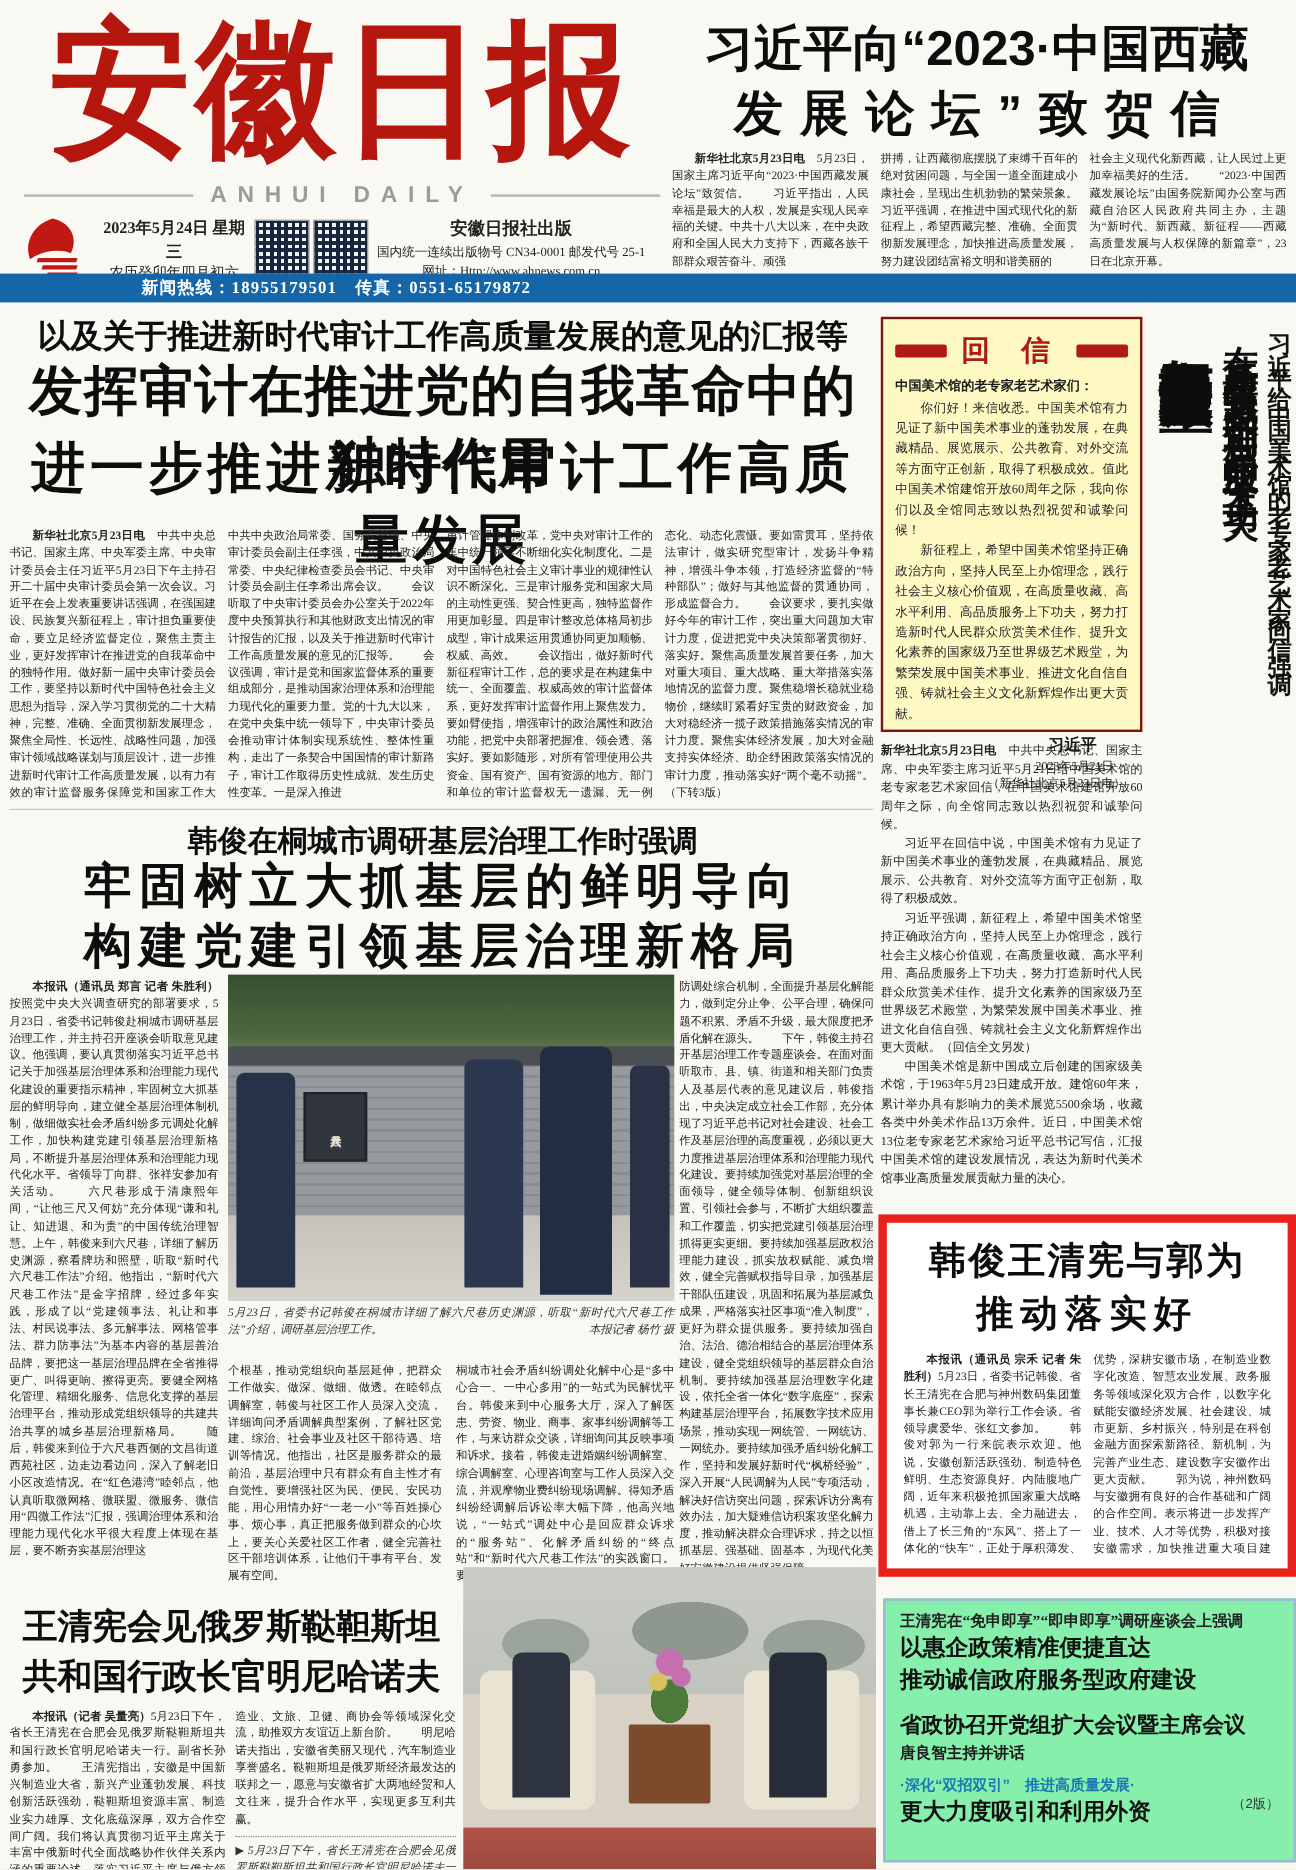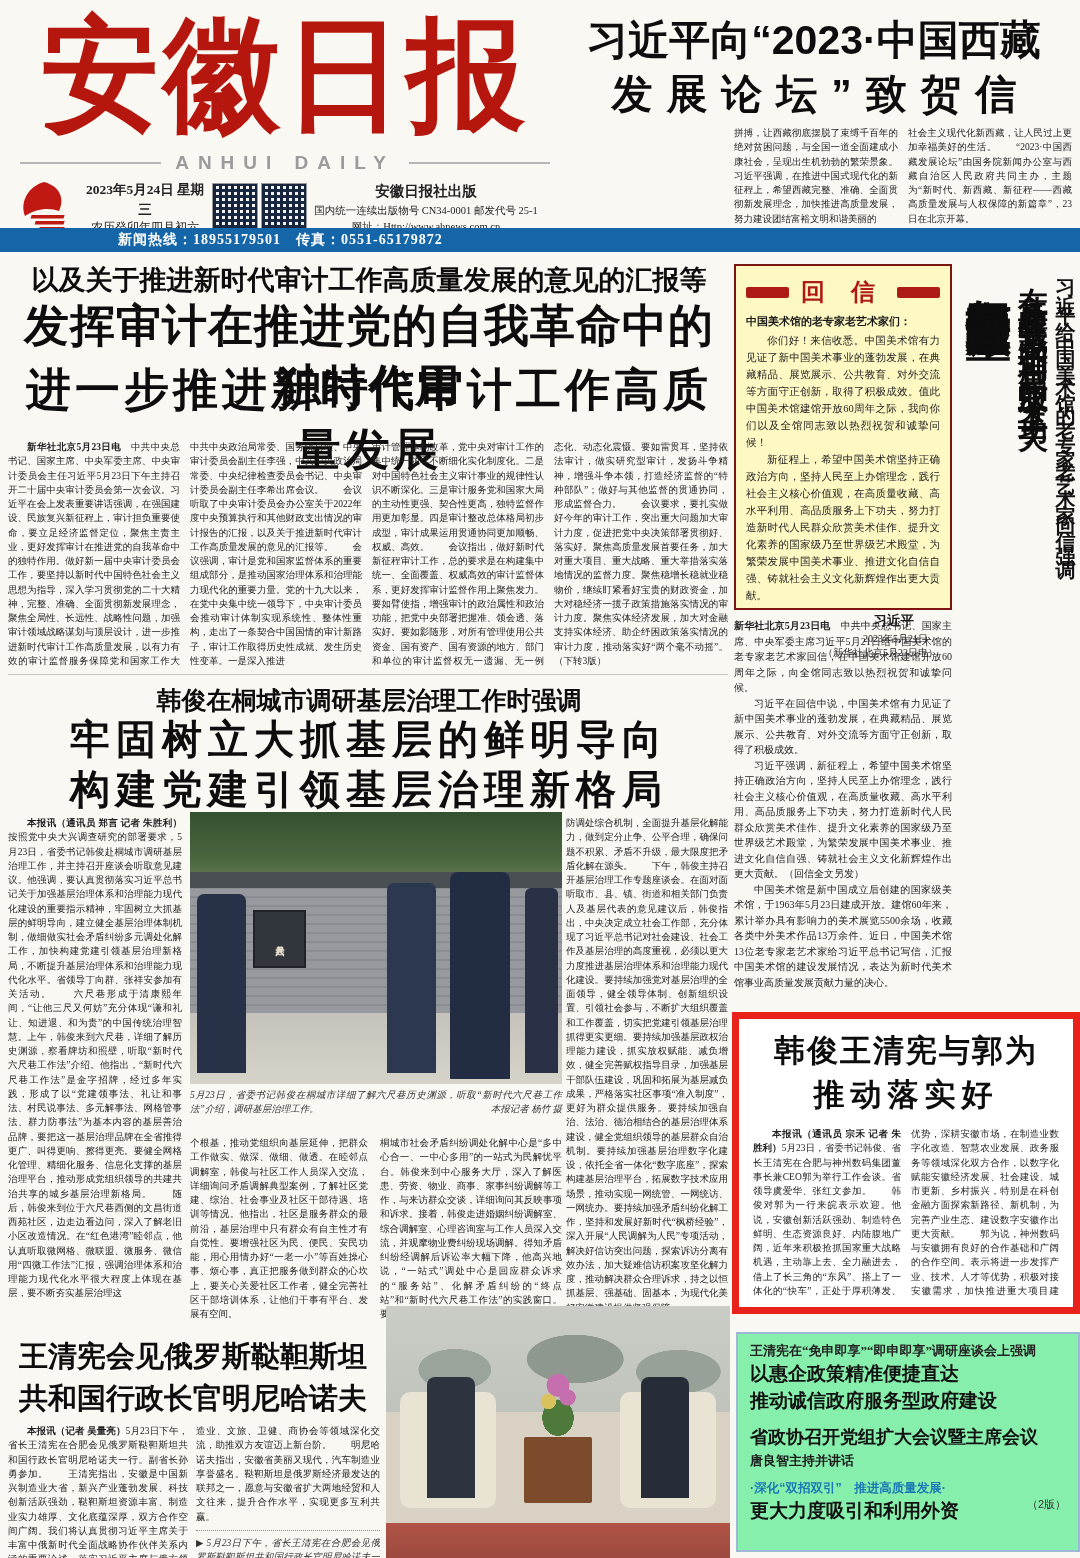--- a/index.html
+++ b/index.html
@@ -120,20 +120,23 @@
     <div>国内统一连续出版物号 CN34-0001 邮发代号 25-1</div>
     <div>网址：Http://www.ahnews.com.cn</div>
   </div>
 
   <div class="abs" id="bluebar">
     <span class="txt">新闻热线：18955179501　传真：0551-65179872</span>
   </div>
 
   <div class="abs sans hl" id="tibet-h1">习近平向“2023·中国西藏</div>
   <div class="abs sans hl" id="tibet-h2">发展论坛”致贺信</div>
+  <div class="col ind" style="left:560px;top:126px;width:164px;height:102px;">
+    <b class="lead">新华社北京5月23日电　</b><span>5月23日，国家主席习近平向“2023·中国西藏发展论坛”致贺信。　　习近平指出，人民幸福是最大的人权，发展是实现人民幸福的关键。中共十八大以来，在中央政府和全国人民大力支持下，西藏各族干部群众艰苦奋斗、顽强</span>
+  </div>
   <div class="col" style="left:734px;top:126px;width:164px;height:102px;">拼搏，让西藏彻底摆脱了束缚千百年的绝对贫困问题，与全国一道全面建成小康社会，呈现出生机勃勃的繁荣景象。　　习近平强调，在推进中国式现代化的新征程上，希望西藏完整、准确、全面贯彻新发展理念，加快推进高质量发展，努力建设团结富裕文明和谐美丽的</div>
   <div class="col" style="left:908px;top:126px;width:164px;height:102px;">社会主义现代化新西藏，让人民过上更加幸福美好的生活。　　“2023·中国西藏发展论坛”由国务院新闻办公室与西藏自治区人民政府共同主办，主题为“新时代、新西藏、新征程——西藏高质量发展与人权保障的新篇章”，23日在北京开幕。</div>
 
   <div class="abs sans hl" id="audit-kicker">以及关于推进新时代审计工作高质量发展的意见的汇报等</div>
   <div class="abs sans hl" id="audit-h1">发挥审计在推进党的自我革命中的独特作用</div>
   <div class="abs sans hl" id="audit-h2">进一步推进新时代审计工作高质量发展</div>
   <div class="col ind" style="left:8px;top:440px;width:172px;height:228px;">
     <b class="lead">新华社北京5月23日电　</b><span>中共中央总书记、国家主席、中央军委主席、中央审计委员会主任习近平5月23日下午主持召开二十届中央审计委员会第一次会议。习近平在会上发表重要讲话强调，在强国建设、民族复兴新征程上，审计担负重要使命，要立足经济监督定位，聚焦主责主业，更好发挥审计在推进党的自我革命中的独特作用。做好新一届中央审计委员会工作，要坚持以新时代中国特色社会主义思想为指导，深入学习贯彻党的二十大精神，完整、准确、全面贯彻新发展理念，聚焦全局性、长远性、战略性问题，加强审计领域战略谋划与顶层设计，进一步推进新时代审计工作高质量发展，以有力有效的审计监督服务保障党和国家工作大局。</span>
   </div>
   <div class="col" style="left:190px;top:440px;width:172px;height:228px;">中共中央政治局常委、国务院总理、中央审计委员会副主任李强，中共中央政治局常委、中央纪律检查委员会书记、中央审计委员会副主任李希出席会议。　　会议听取了中央审计委员会办公室关于2022年度中央预算执行和其他财政支出情况的审计报告的汇报，以及关于推进新时代审计工作高质量发展的意见的汇报等。　　会议强调，审计是党和国家监督体系的重要组成部分，是推动国家治理体系和治理能力现代化的重要力量。党的十九大以来，在党中央集中统一领导下，中央审计委员会推动审计体制实现系统性、整体性重构，走出了一条契合中国国情的审计新路子，审计工作取得历史性成就、发生历史性变革。一是深入推进</div>

